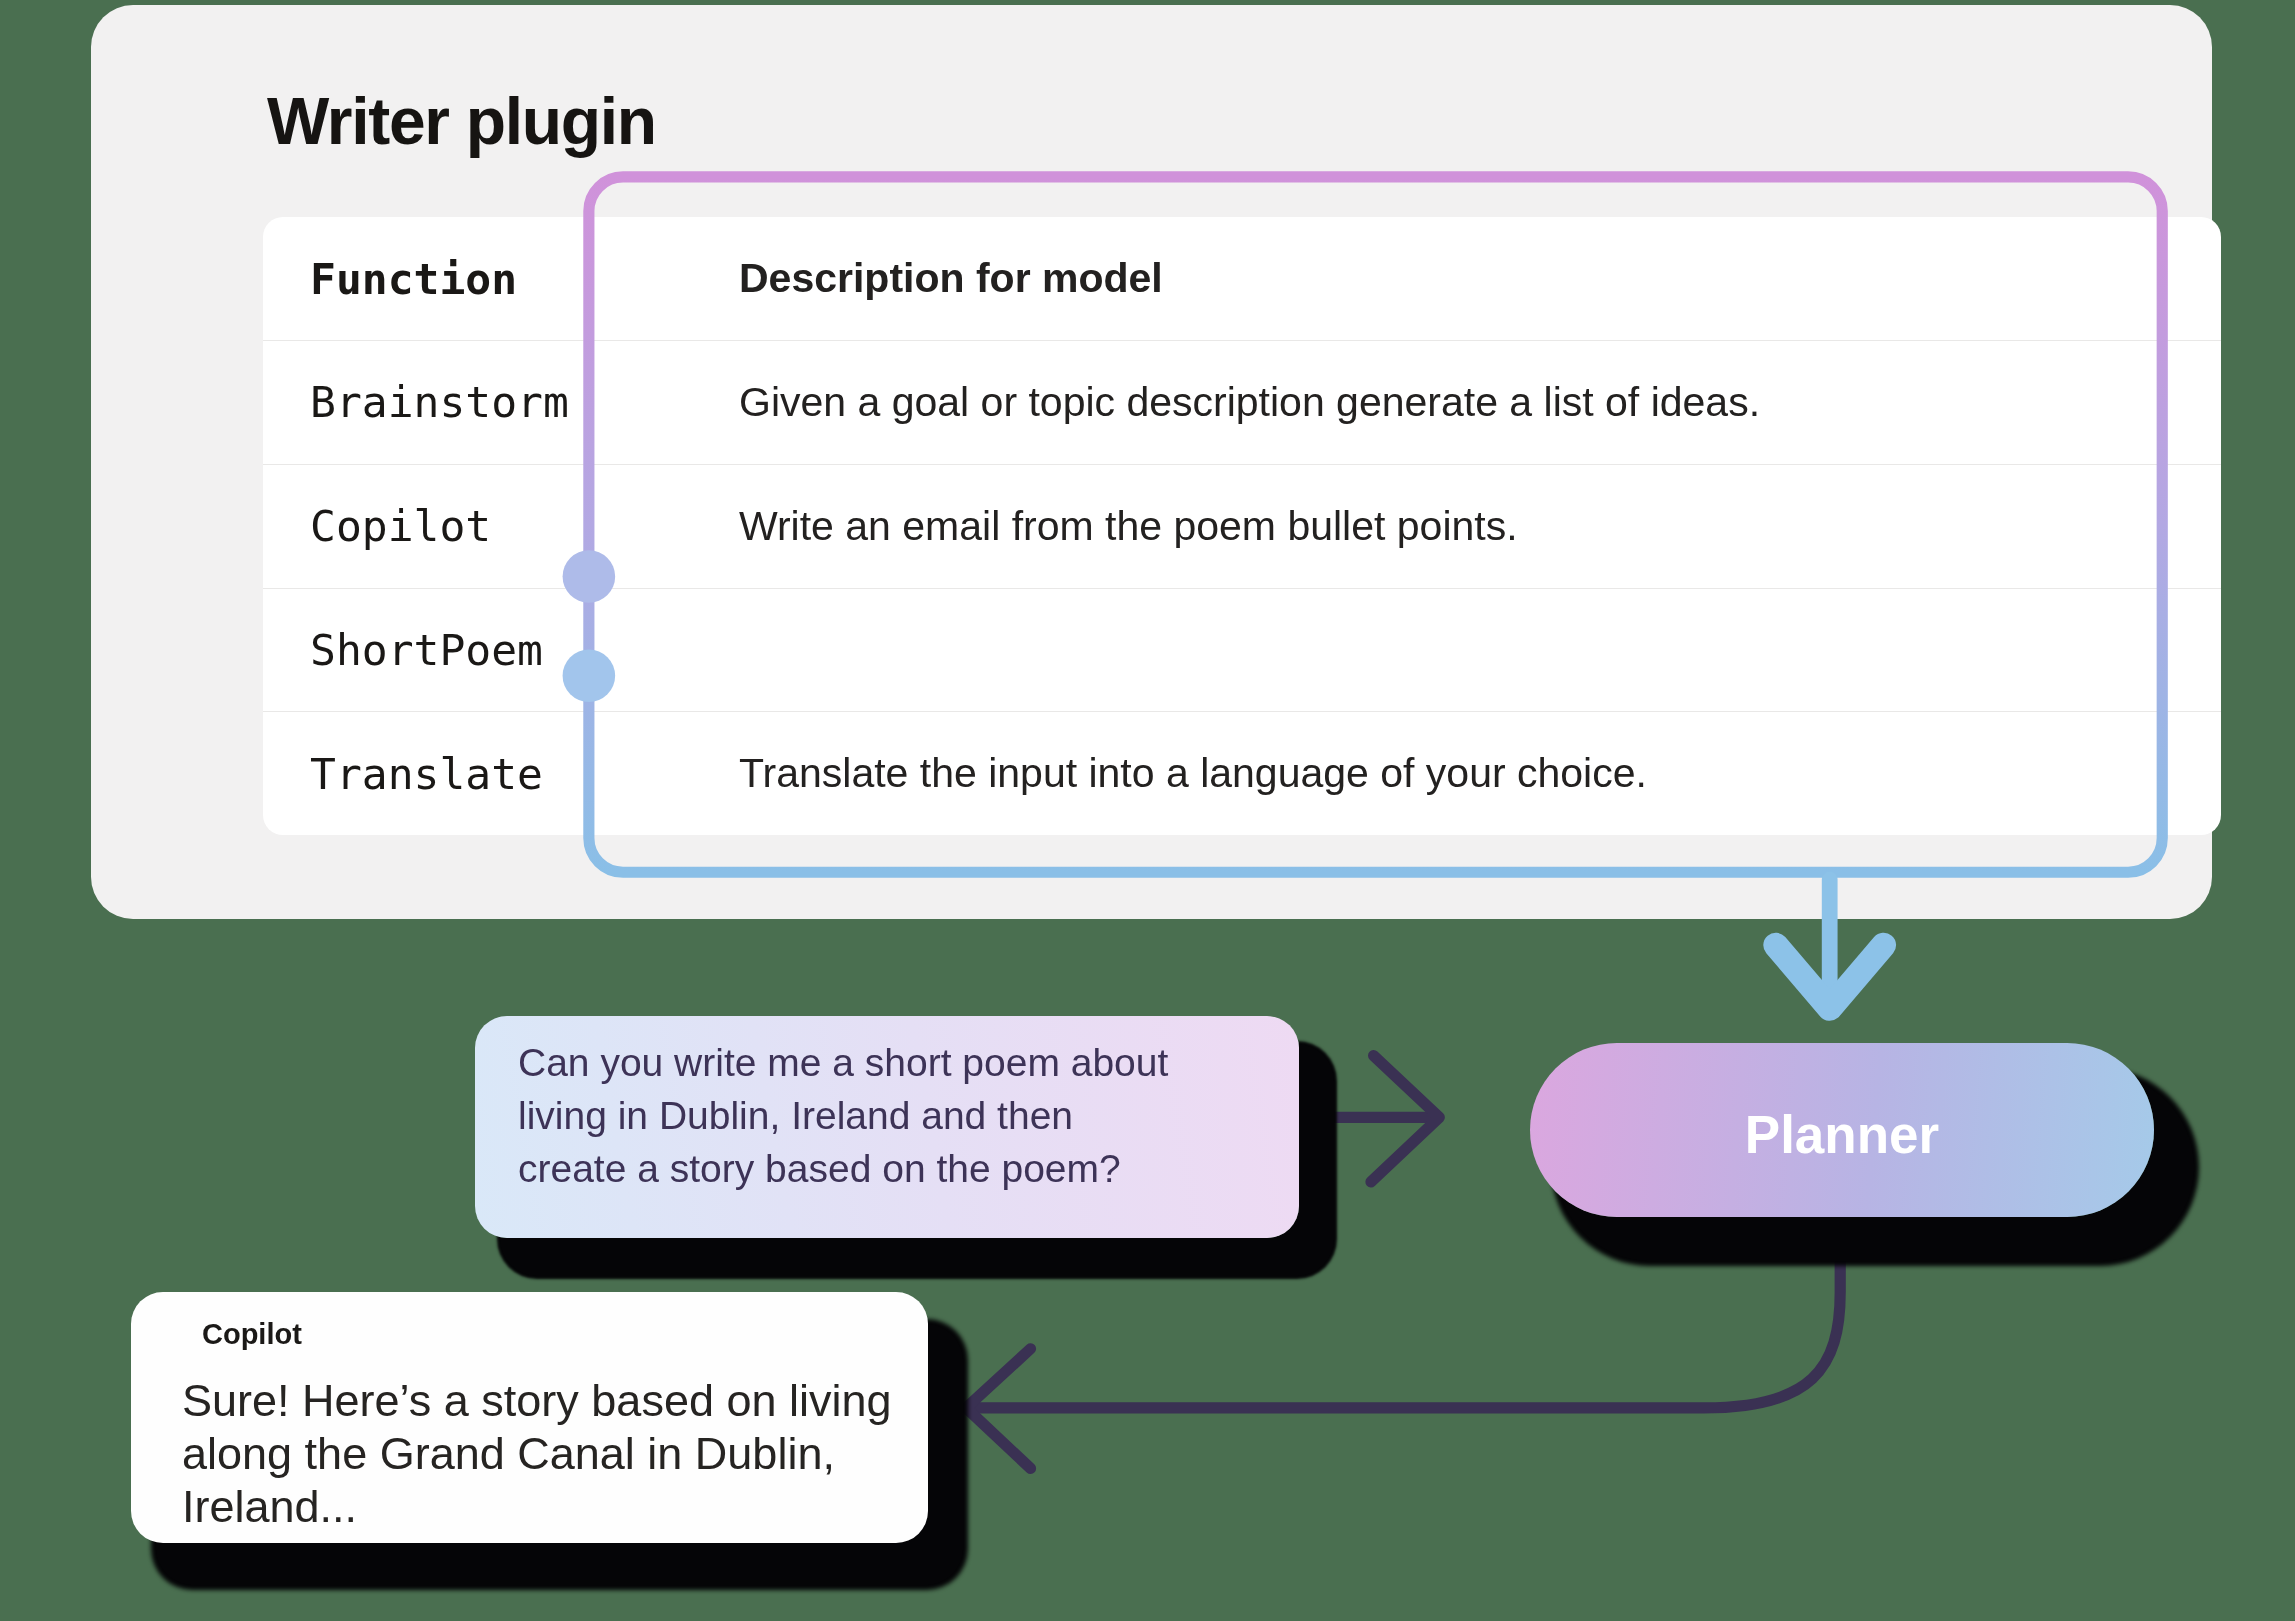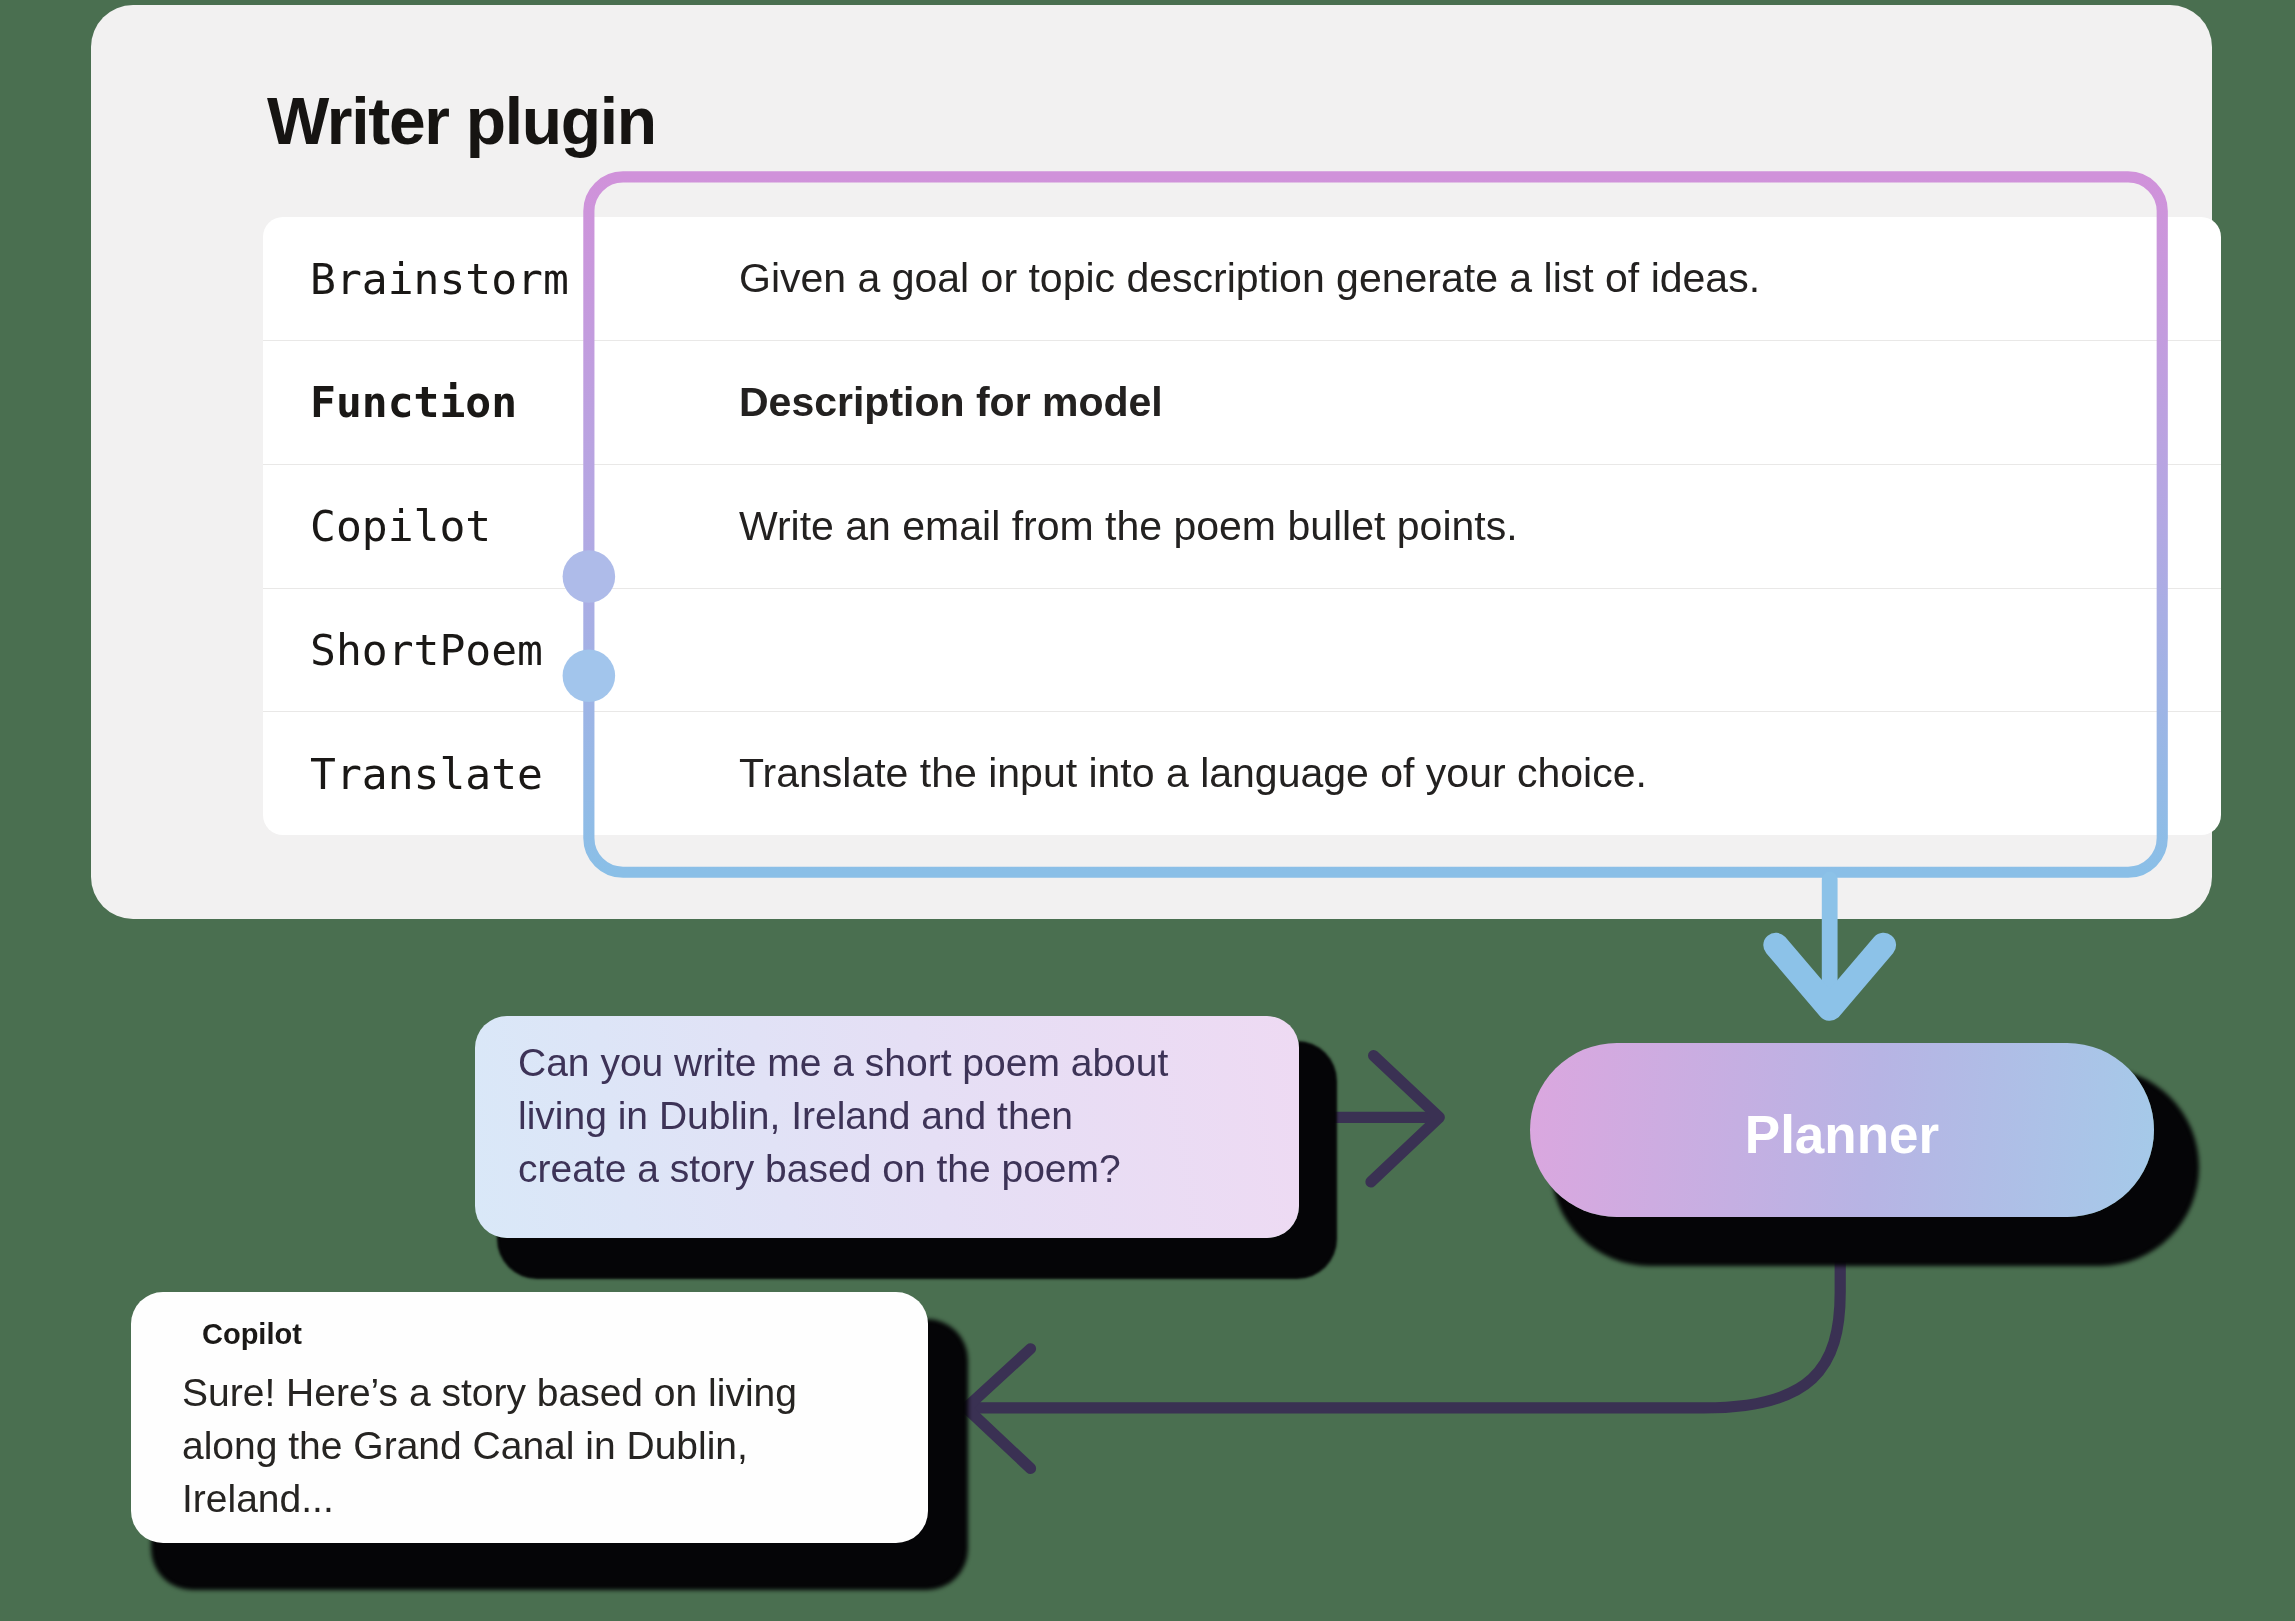--- a/index.html
+++ b/index.html
@@ -126,43 +126,43 @@
     z-index: 10;
     padding: 26px 13px 0 51px;
   }
   .copilot-label {
     font-size: 29px;
     font-weight: 700;
     color: #1B1917;
     margin-left: 20px;
   }
   .copilot-text {
-    margin-top: 15px;
-    font-size: 39px;
+    margin-top: 23px;
+    font-size: 45px;
     line-height: 53px;
     color: #262422;
     white-space: pre-line;
   }
 </style>
 </head>
 <body>
 
 <div class="stage">
 
   <div class="plugin-card">
     <div class="card-title">Writer plugin</div>
 
     <div class="fn-table">
       <div class="t-row">
+        <div class="fn-cell head-cell">Function</div>
+        <div class="desc-cell head-cell">Description for model</div>
+      </div>
+      <div class="t-row">
         <div class="fn-cell">Brainstorm</div>
         <div class="desc-cell">Given a goal or topic description generate a list of ideas.</div>
-      </div>
-      <div class="t-row">
-        <div class="fn-cell head-cell">Function</div>
-        <div class="desc-cell head-cell">Description for model</div>
       </div>
       <div class="t-row">
         <div class="fn-cell">Copilot</div>
         <div class="desc-cell">Write an email from the poem bullet points.</div>
       </div>
       <div class="t-row">
         <div class="fn-cell">ShortPoem</div>
       </div>
       <div class="t-row">
         <div class="fn-cell">Translate</div>

